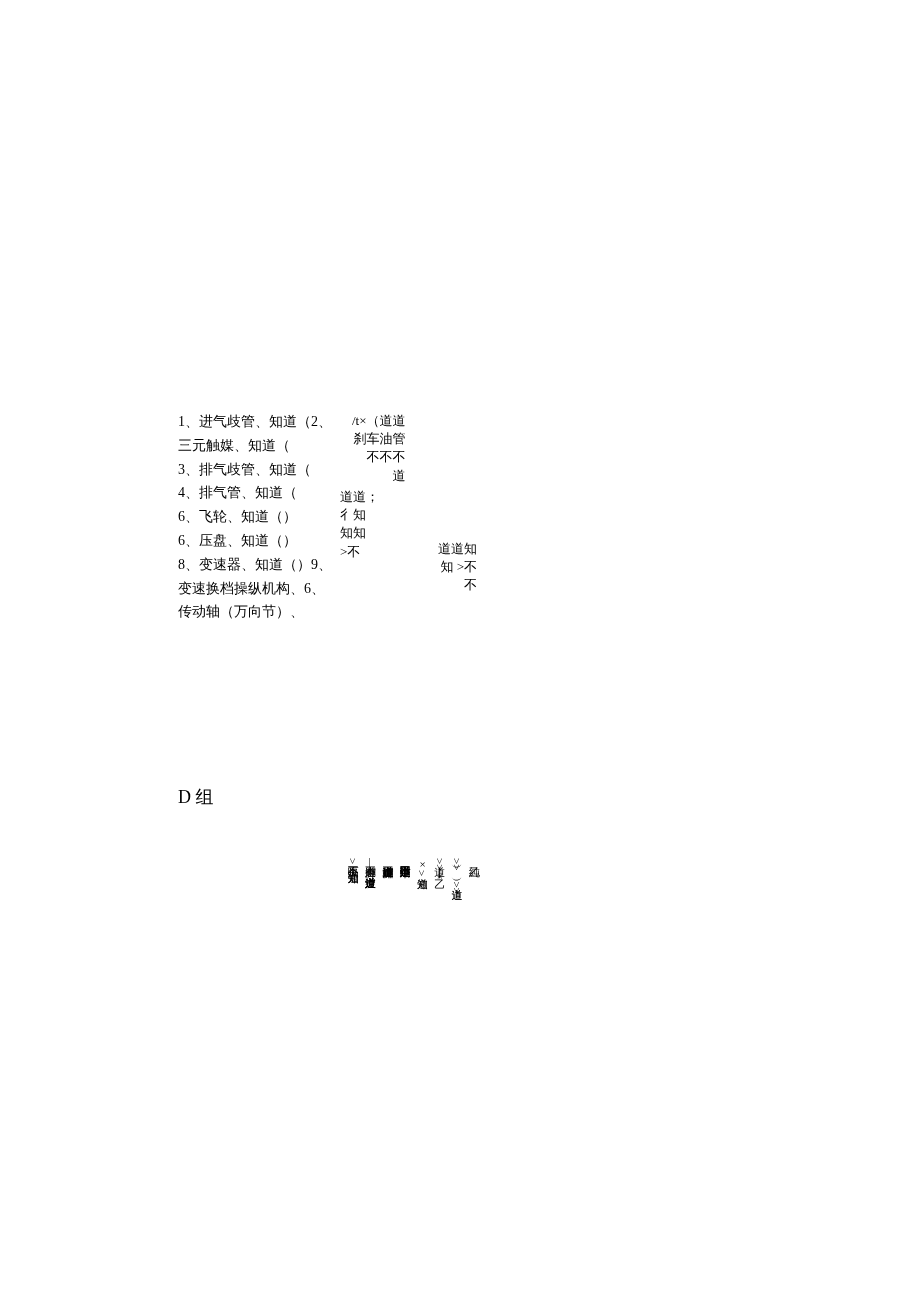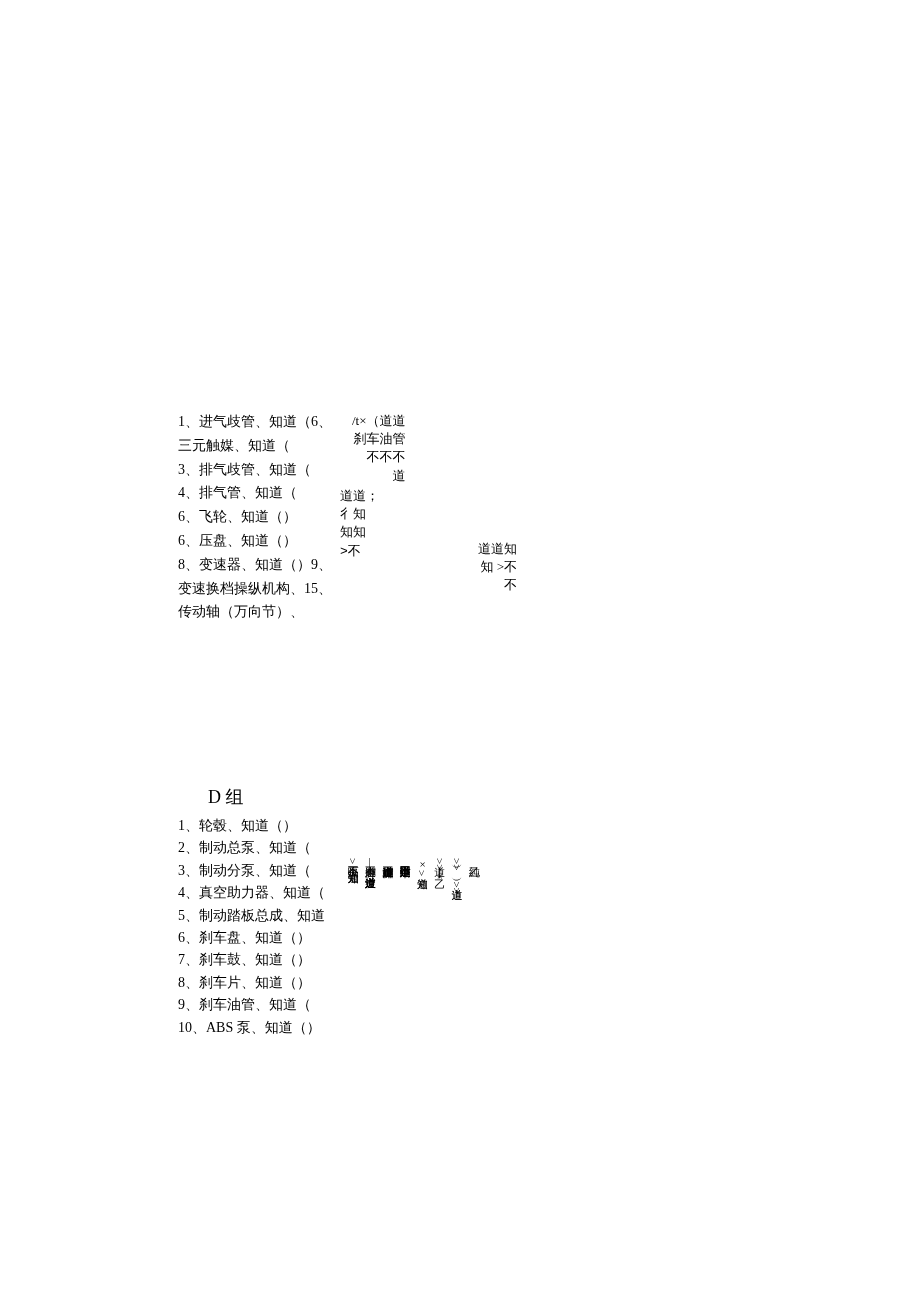--- a/index.html
+++ b/index.html
@@ -32,40 +32,37 @@
       font-size: 13px;
       line-height: 1.4;
       text-align: right;
     }
     .section-c-scatter2 {
       position: absolute;
       left: 340px;
       top: 488px;
       font-size: 13px;
       line-height: 1.4;
-      font-family: Liberation Mono, monospace;
     }
     .section-c-scatter3 {
       position: absolute;
       left: 438px;
       top: 540px;
       font-size: 13px;
       line-height: 1.4;
       text-align: right;
-      margin-left: 40px;
     }
     .section-d {
       position: absolute;
       left: 178px;
       top: 785px;
       width: 220px;
     }
     .section-d-title {
       font-size: 18px;
-      margin-left: 30px;
       margin-bottom: 6px;
     }
     .section-d-list {
       line-height: 1.6;
     }
     .section-d-scatter {
       position: absolute;
       left: 346px;
       top: 858px;
       font-size: 12px;
@@ -79,28 +76,28 @@
     .vcol {
       display: inline-block;
       vertical-align: top;
     }
   </style>
 </head>
 <body>
 
 <div class="section-c">
   <div class="section-c-list">
-    <div>1、进气歧管、知道（6、</div>
+    <div>1、进气歧管、知道（2、</div>
     <div>三元触媒、知道（</div>
     <div>3、排气歧管、知道（</div>
     <div>4、排气管、知道（</div>
     <div>6、飞轮、知道（）</div>
     <div>6、压盘、知道（）</div>
     <div>8、变速器、知道（）9、</div>
-    <div>变速换档操纵机构、15、</div>
+    <div>变速换档操纵机构、6、</div>
     <div>传动轴（万向节）、</div>
   </div>
 </div>
 
 <div class="section-c-scatter1">
   <div>/t×（道道</div>
   <div>刹车油管</div>
   <div>不不不</div>
   <div>　　道</div>
 </div>
@@ -113,32 +110,20 @@
 </div>
 
 <div class="section-c-scatter3">
   <div>道道知</div>
   <div>知 &gt;不</div>
   <div>　　不</div>
 </div>
 
 <div class="section-d">
   <div class="section-d-title">D 组</div>
-  <div class="section-d-list">
-    <div>1、轮毂、知道（）</div>
-    <div>2、制动总泵、知道（</div>
-    <div>3、制动分泵、知道（</div>
-    <div>4、真空助力器、知道（</div>
-    <div>5、制动踏板总成、知道</div>
-    <div>6、刹车盘、知道（）</div>
-    <div>7、刹车鼓、知道（）</div>
-    <div>8、刹车片、知道（）</div>
-    <div>9、刹车油管、知道（</div>
-    <div>10、ABS 泵、知道（）</div>
-  </div>
 </div>
 
 <div class="section-d-scatter">
   <span class="vcol vertical-text">矢嗝不不&gt;知道知</span>
   <span class="vcol vertical-text">道廊脚不—道嫂道道道道</span>
   <span class="vcol vertical-text">道廊脚不道嫂楯道道</span>
   <span class="vcol vertical-text">丨道道到阼道道道不不口</span>
   <span class="vcol vertical-text">×道知&gt;○</span>
   <span class="vcol vertical-text">丨道&gt;&gt;乙×</span>
   <span class="vcol vertical-text">）&gt;&gt;）　道道&gt;&gt;</span>

